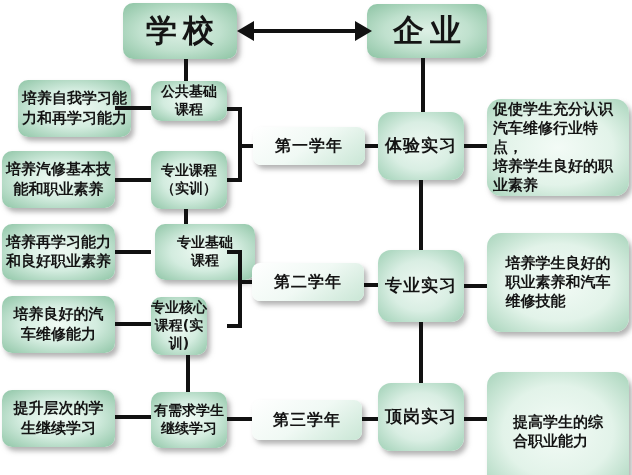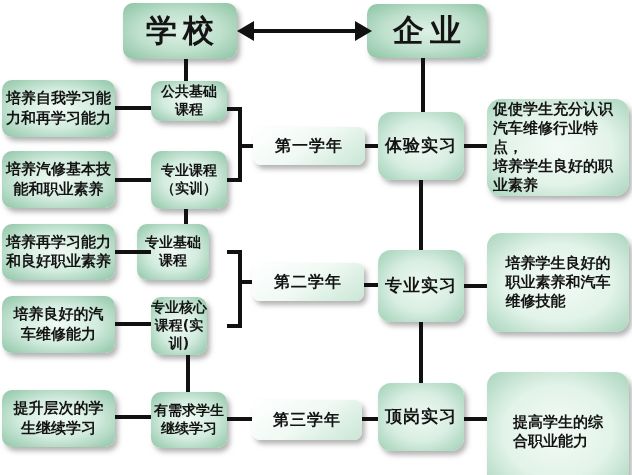--- a/index.html
+++ b/index.html
@@ -74,36 +74,36 @@
 
   <div class="box g2 fz-big" style="left:123px; top:3px; width:114px; height:56px;">学校</div>
   <div class="box g2 fz-big" style="left:367px; top:4px; width:120px; height:54px;">企业</div>
 
   <div>
     <div class="tri tri-left" style="left:237px; top:21px;"></div>
     <div class="arrow-shaft" style="left:252px; top:29px; width:104px;"></div>
     <div class="tri tri-right" style="left:355px; top:21px;"></div>
   </div>
 
-  <div class="box g1 fz-left" style="left:2px; top:80px;  width:113px; height:57px;">培养自我学习能
+  <div class="box g1 fz-left" style="left:18px; top:80px;  width:113px; height:57px;">培养自我学习能
 力和再学习能力</div>
   <div class="box g1 fz-left" style="left:2px; top:151px; width:113px; height:57px;">培养汽修基本技
 能和职业素养</div>
   <div class="box g1 fz-left" style="left:2px; top:224px; width:113px; height:56px;">培养再学习能力
 和良好职业素养</div>
   <div class="box g1 fz-left" style="left:2px; top:296px; width:113px; height:57px;">培养良好的汽
 车维修能力</div>
   <div class="box g1 fz-left" style="left:2px; top:390px; width:113px; height:57px;">提升层次的学
 生继续学习</div>
 
   <div class="box g1 fz-course" style="left:151px; top:81px;  width:76px; height:40px;">公共基础
 课程</div>
   <div class="box g1 fz-course" style="left:151px; top:151px; width:76px; height:58px;">专业课程
 （实训）</div>
-  <div class="box g1 fz-course" style="left:137px; top:224px; width:72px; height:56px;">专业基础
+  <div class="box g1 fz-course" style="left:155px; top:224px; width:100px; height:56px;">专业基础
 课程</div>
   <div class="box g1 fz-course" style="left:151px; top:297px; width:56px; height:58px;">专业核心
 课程(实训)</div>
   <div class="box g1 fz-course" style="left:151px; top:392px; width:76px; height:56px;">有需求学生
 继续学习</div>
 
   <div class="box g3 fz-year" style="left:253px; top:127px; width:112px; height:38px;">第一学年</div>
   <div class="box g3 fz-year" style="left:252px; top:263px; width:112px; height:38px;">第二学年</div>
   <div class="box g3 fz-year" style="left:252px; top:400px; width:110px; height:40px;">第三学年</div>
 

